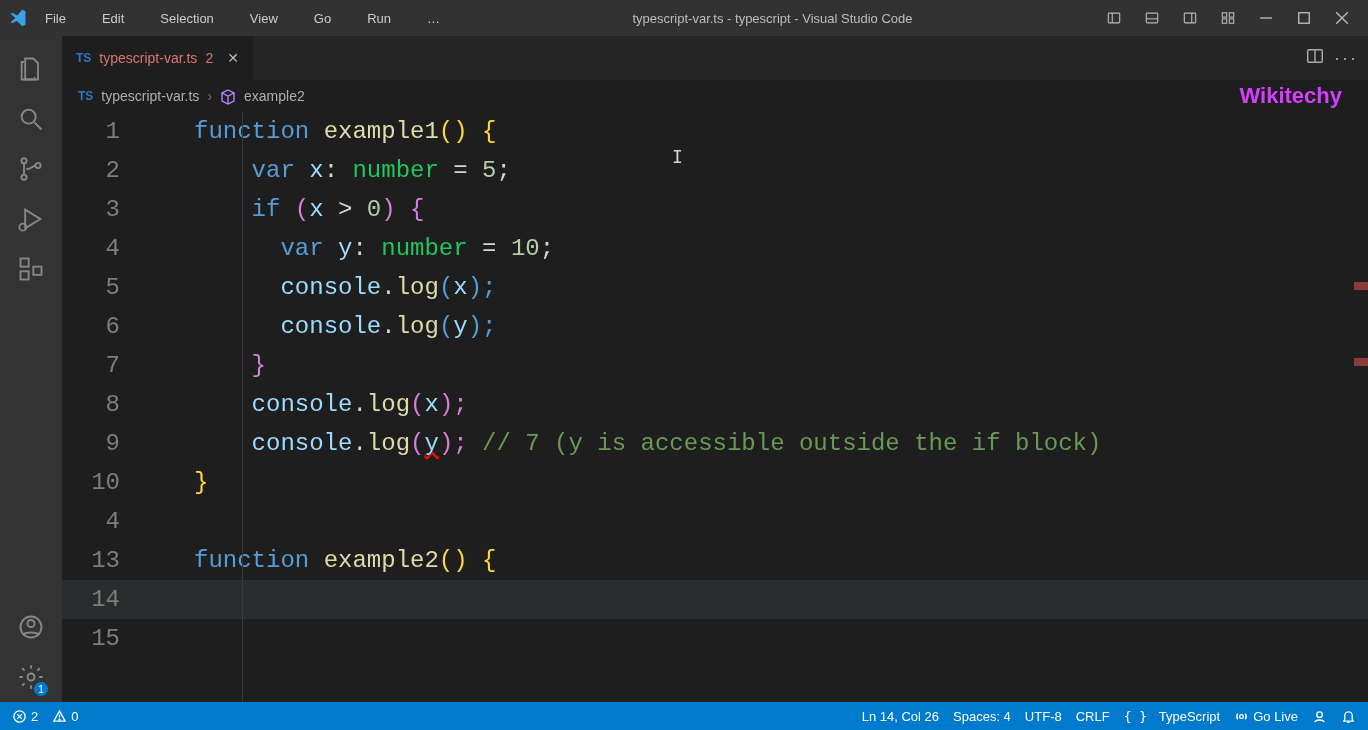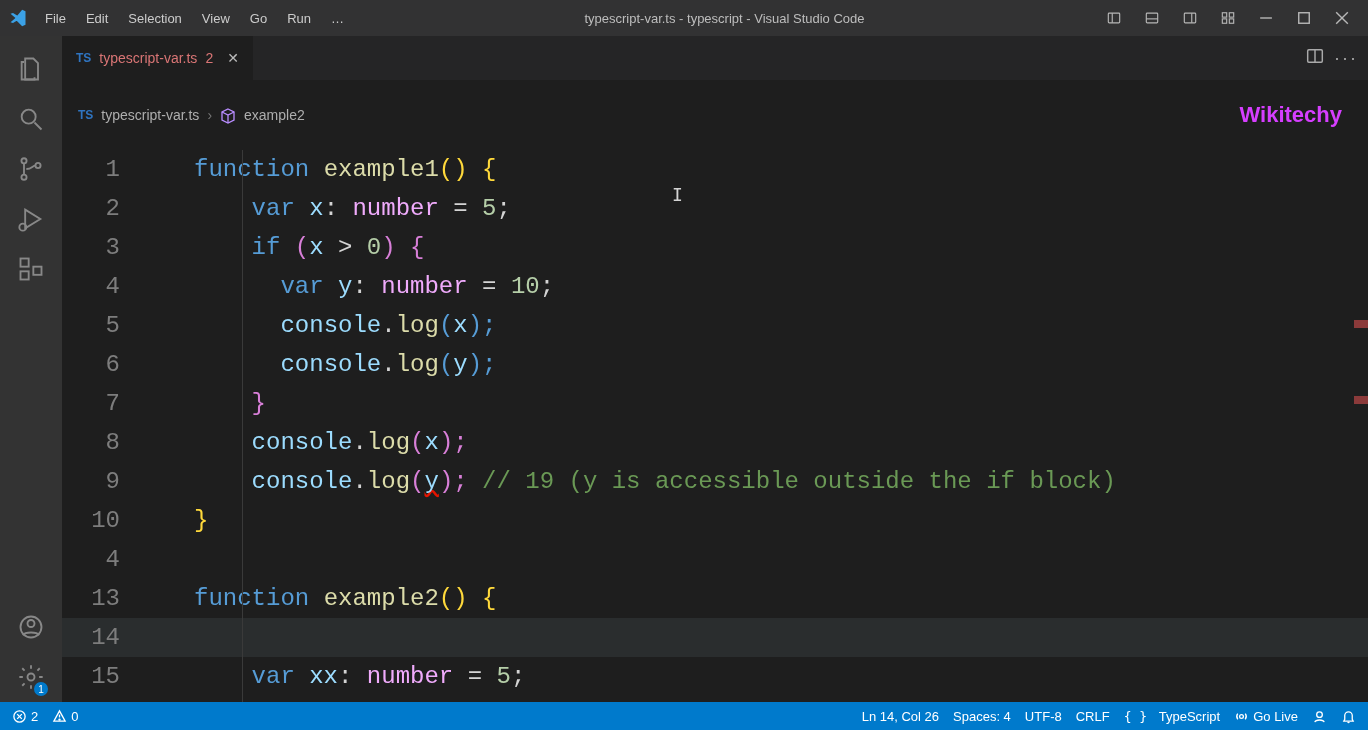--- a/index.html
+++ b/index.html
@@ -16,21 +16,21 @@
   
   .titlebar {
     height: 36px;
     background: #323233;
     display: flex;
     align-items: center;
     padding: 0 8px 0 0;
   }
   .vs-logo { width: 36px; text-align: center; }
   .vs-logo svg { width: 20px; height: 20px; vertical-align: middle; }
-  .menubar { display: flex; gap: 2px; }
+  .menubar { display: flex; gap: 18px; }
   .menubar span { padding: 4px 9px; font-size: 13px; color: #cccccc; border-radius: 4px; }
   .title-center { flex: 1; text-align: center; font-size: 13px; color: #bdbdbd; }
   .title-right { display: flex; align-items: center; gap: 2px; }
   .layout-icon, .win-ctrl {
     width: 36px; height: 30px; display:flex; align-items:center; justify-content:center;
     color: #b7b7b7;
   }
   .win-ctrl svg, .layout-icon svg { width:14px; height:14px; }
 
   
@@ -43,21 +43,21 @@
   }
   .activitybar .spacer { flex:1; }
   .act-item { width:62px; height:50px; display:flex; align-items:center; justify-content:center; position:relative; }
   .act-item svg { width:28px; height:28px; stroke:#888; }
   .act-item .badge {
     position:absolute; bottom:6px; right:14px;
     background:#007acc; color:#fff; border-radius:8px;
     font-size:10px; width:14px; height:14px; display:flex; align-items:center; justify-content:center;
   }
 
-  .editor-col { flex:1; display:flex; flex-direction:column; min-width:0;gap:19px; }
+  .editor-col { flex:1; display:flex; flex-direction:column; min-width:0; }
 
   
   .tabs { height:44px; background:#252526; display:flex; align-items:stretch; }
   .tab {
     display:flex; align-items:center; gap:8px;
     padding:0 14px;
     background:#1e1e1e; border-right:1px solid #252526;
     font-size:14px;
   }
   .tab .ts-badge { color:#2f74c0; font-weight:600; font-size:12px; }
@@ -92,21 +92,21 @@
   .line.hl { background:#2a2d2e; }
   .lno { width:96px; text-align:right; padding-right:38px; color:#7d7d7d; user-select:none; }
   .code { padding-left:36px; }
   .err-underline { border-bottom: 2px wavy #e51400; text-decoration: #e51400 wavy underline; text-decoration-skip-ink:none; }
 
   .tok-kw   { color:#569cd6;margin-top:48px; }      
   .tok-fn   { color:#dcdcaa; }      
   .tok-par  { color:#ffd93b; }      
   .tok-parM { color:#d87fd8; }      
   .tok-var  { color:#9cdcfe; }      
-  .tok-typ  { color:#f0abfc; }      
+  .tok-typ  { color:#22c55e; }      
   .tok-num  { color:#b5cea8; }      
   .tok-pun  { color:#d4d4d4; }      
   .tok-com  { color:#6a9955; }      
 
   
   .ibeam { position:absolute; left:610px; top:34px; color:#d4d4d4; font-size:18px; font-family:Consolas,monospace; }
 
   
   .minimap { position:absolute; right:0; top:0; bottom:0; width:14px; background:transparent; }
   .minimap .mark1 { position:absolute; right:0; top:170px; width:14px; height:8px; background:#8b3a3a; }
@@ -277,26 +277,26 @@
       <span class="ibeam">I</span>
       <div class="editor">
         <div class="line"><span class="lno">1</span><span class="code"><span class="tok-kw">function </span><span class="tok-fn">example1</span><span class="tok-par">() {</span></span></div>
         <div class="line"><span class="lno">2</span><span class="code"><span>    </span><span class="tok-kw">var </span><span class="tok-var">x</span><span class="tok-pun">: </span><span class="tok-typ">number</span><span class="tok-pun"> = </span><span class="tok-num">5</span><span class="tok-pun">;</span></span></div>
         <div class="line"><span class="lno">3</span><span class="code"><span>    </span><span class="tok-kw">if </span><span class="tok-parM">(</span><span class="tok-var">x</span><span class="tok-pun"> &gt; </span><span class="tok-num">0</span><span class="tok-parM">) {</span></span></div>
         <div class="line"><span class="lno">4</span><span class="code"><span>      </span><span class="tok-kw">var </span><span class="tok-var">y</span><span class="tok-pun">: </span><span class="tok-typ">number</span><span class="tok-pun"> = </span><span class="tok-num">10</span><span class="tok-pun">;</span></span></div>
         <div class="line"><span class="lno">5</span><span class="code"><span>      </span><span class="tok-var">console</span><span class="tok-pun">.</span><span class="tok-fn">log</span><span class="tok-kw">(</span><span class="tok-var">x</span><span class="tok-kw">);</span></span></div>
         <div class="line"><span class="lno">6</span><span class="code"><span>      </span><span class="tok-var">console</span><span class="tok-pun">.</span><span class="tok-fn">log</span><span class="tok-kw">(</span><span class="tok-var">y</span><span class="tok-kw">);</span></span></div>
         <div class="line"><span class="lno">7</span><span class="code"><span>    </span><span class="tok-parM">}</span></span></div>
         <div class="line"><span class="lno">8</span><span class="code"><span>    </span><span class="tok-var">console</span><span class="tok-pun">.</span><span class="tok-fn">log</span><span class="tok-parM">(</span><span class="tok-var">x</span><span class="tok-parM">);</span></span></div>
-        <div class="line"><span class="lno">9</span><span class="code"><span>    </span><span class="tok-var">console</span><span class="tok-pun">.</span><span class="tok-fn">log</span><span class="tok-parM">(</span><span class="tok-var err-underline">y</span><span class="tok-parM">); </span><span class="tok-com">// 19 (y is accessible outside the if block)</span></span></div>
+        <div class="line"><span class="lno">9</span><span class="code"><span>    </span><span class="tok-var">console</span><span class="tok-pun">.</span><span class="tok-fn">log</span><span class="tok-parM">(</span><span class="tok-var err-underline">y</span><span class="tok-parM">); </span><span class="tok-com">// 7 (y is accessible outside the if block)</span></span></div>
         <div class="line"><span class="lno">10</span><span class="code"><span class="tok-par">}</span></span></div>
         <div class="line"><span class="lno">4</span><span class="code"><span></span></span></div>
         <div class="line"><span class="lno">13</span><span class="code"><span class="tok-kw">function </span><span class="tok-fn">example2</span><span class="tok-par">() {</span></span></div>
         <div class="line hl"><span class="lno">14</span></div>
-        <div class="line"><span class="lno">15</span><span class="code"><span>    </span><span class="tok-kw">var </span><span class="tok-var">xx</span><span class="tok-pun">: </span><span class="tok-typ">number</span><span class="tok-pun"> = </span><span class="tok-num">5</span><span class="tok-pun">;</span></span></div>
+        <div class="line"><span class="lno">15</span></div>
       </div>
       <div class="minimap">
         <div class="mark1"></div>
           <div class="mark2"></div>
       </div>
     </div>
   </div>
 </div>
 
 <div class="statusbar">

